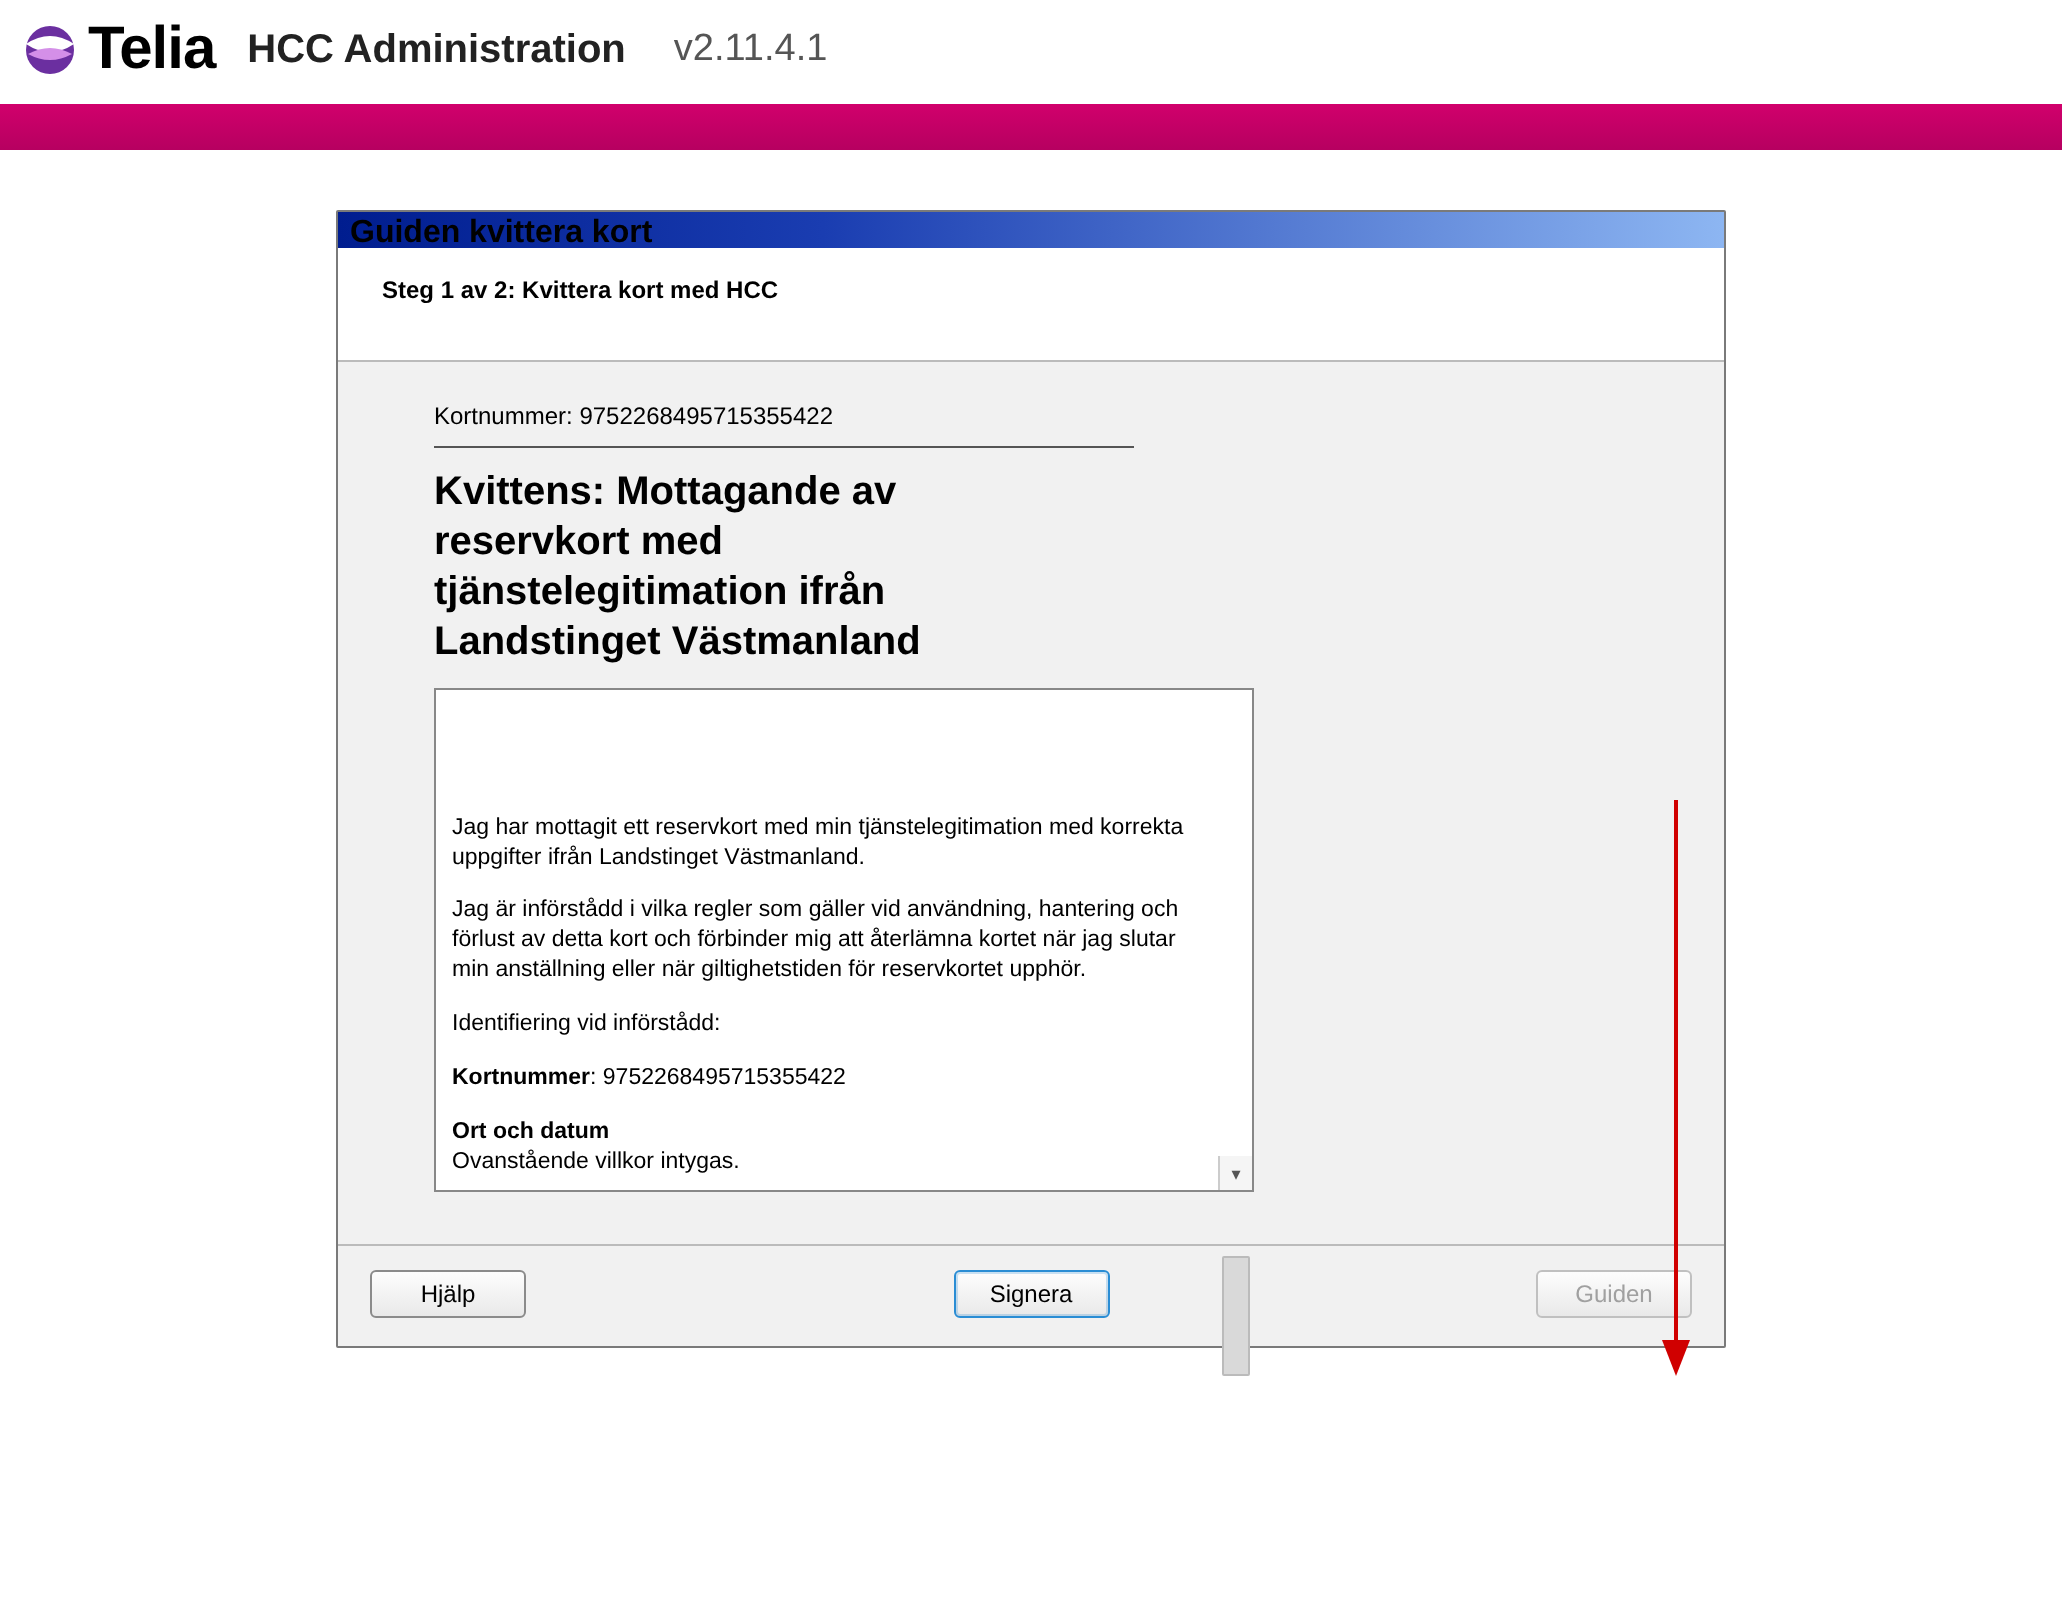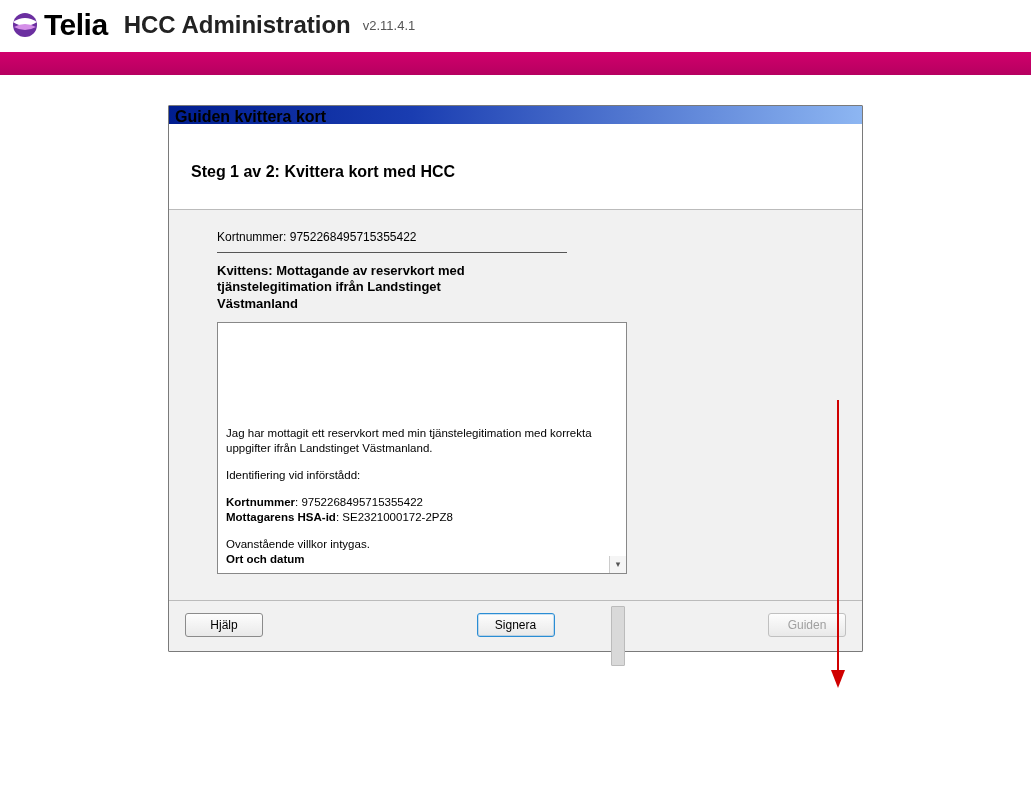--- a/index.html
+++ b/index.html
@@ -23,29 +23,29 @@
       width: 26px;
       height: 26px;
     }
     .telia-text {
       font-size: 30px;
       font-weight: bold;
       color: #000;
       letter-spacing: -0.5px;
     }
     .app-title {
-      font-size: 24px;
+      font-size: 20px;
       font-weight: bold;
       color: #222;
       margin-left: 10px;
     }
     .app-version {
-      font-size: 13px;
+      font-size: 19px;
       color: #555;
-      margin-left: 6px;
+      margin-left: 18px;
     }
     .pink-band {
       height: 23px;
       background: #d1006c;
       background: linear-gradient(#d1006c, #b60060);
     }
     
     .wizard {
       width: 695px;
       margin: 30px auto 0 auto;
@@ -60,41 +60,40 @@
       font-size: 16px;
       font-weight: bold;
       padding: 2px 6px;
     }
     .wizard-header {
       background: #ffffff;
       padding: 14px 22px 28px 22px;
       border-bottom: 1px solid #bbb;
     }
     .wizard-step {
-      font-size: 16px;
-      font-weight: bold;
-      color: #000;
-      margin-top: 25px;
+      font-size: 12px;
+      font-weight: bold;
+      color: #000;
     }
     .wizard-body {
       background: #f1f1f1;
       padding: 20px 30px 8px 48px;
     }
     .card-number {
       font-size: 12px;
       color: #000;
     }
     .divider-line {
       border: 0;
       border-top: 1px solid #555;
       margin: 8px 0 10px 0;
       width: 350px;
     }
     .receipt-heading {
-      font-size: 13px;
+      font-size: 20px;
       font-weight: bold;
       color: #000;
       line-height: 1.25;
       width: 300px;
     }
     .receipt-frame {
       position: relative;
       border: 1px solid #888;
       background: #fff;
       margin-top: 10px;
@@ -202,31 +201,29 @@
     <div class="card-number">
       <span>Kortnummer:</span>
       <span>9752268495715355422</span>
     </div>
     <hr class="divider-line">
     <div class="receipt-heading">Kvittens: Mottagande av reservkort med tjänstelegitimation ifrån Landstinget Västmanland</div>
 
     <div class="receipt-frame">
       <div class="receipt-text">
         <p>Jag har mottagit ett reservkort med min tjänstelegitimation med korrekta uppgifter ifrån Landstinget Västmanland.</p>
+        <p>Jag är införstådd i vilka regler som gäller vid användning, hantering och förlust av detta kort och förbinder mig att återlämna kortet när jag slutar min anställning eller när giltighetstiden för reservkortet upphör.</p>
         <p>Identifiering vid införstådd:</p>
         <div class="id-block">
           <div>
             <b>Kortnummer</b><span>: </span><span>9752268495715355422</span>
           </div>
-          <div>
-            <b>Mottagarens HSA-id</b><span>: </span><span>SE2321000172-2PZ8</span>
-          </div>
         </div>
+        <div><b>Ort och datum</b></div>
         <div>Ovanstående villkor intygas.</div>
-        <div><b>Ort och datum</b></div>
       </div>
       <div class="receipt-scroll">
         <div class="scroll-btn-up">▴</div>
         <div class="scroll-thumb"></div>
         <div class="scroll-btn-down">▾</div>
       </div>
     </div>
   </div>
 
   <div class="wizard-footer">

